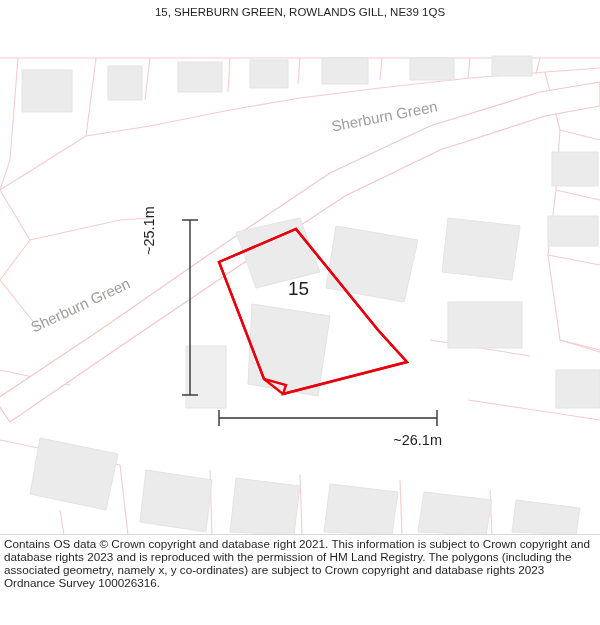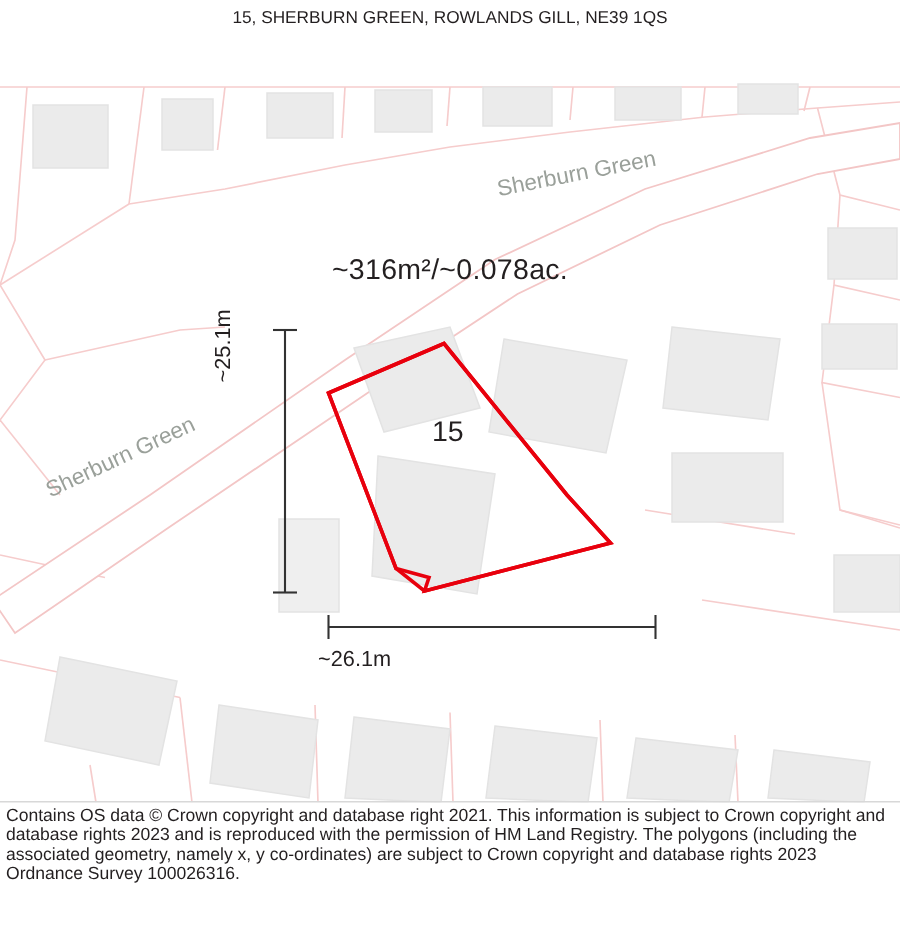--- a/index.html
+++ b/index.html
@@ -67,21 +67,21 @@
     top: 238px;
     font-size: 19px;
     color: #231f20;
     text-align: center;
   }
   .dim-h-label {
     position: absolute;
     left: 212px;
     top: 392px;
     width: 230px;
-    text-align: left;
+    text-align: right;
     font-size: 14.5px;
     color: #231f20;
   }
   .dim-v-label {
     position: absolute;
     left: 141px;
     top: 215px;
     font-size: 14.5px;
     color: #231f20;
     transform: rotate(-90deg);
@@ -209,21 +209,20 @@
         <line x1="182" y1="355" x2="198" y2="355"></line>
       </g>
 
       <g stroke="#333333" stroke-width="1.4">
         <line x1="219" y1="378" x2="437" y2="378"></line>
         <line x1="219" y1="370" x2="219" y2="386"></line>
         <line x1="437" y1="370" x2="437" y2="386"></line>
       </g>
     </svg>
 
-    <div class="area-label">~316m²/~0.078ac.</div>
     <div class="plot-number">15</div>
     <div class="dim-h-label">~26.1m</div>
     <div class="dim-v-label">~25.1m</div>
 
     <div class="street-label street-1">Sherburn Green</div>
     <div class="street-label street-2">Sherburn Green</div>
   </div>
 
   <div class="footer-sep"></div>
   <div class="footer">Contains OS data © Crown copyright and database right 2021. This information is subject to Crown copyright and database rights 2023 and is reproduced with the permission of HM Land Registry. The polygons (including the associated geometry, namely x, y co-ordinates) are subject to Crown copyright and database rights 2023 Ordnance Survey 100026316.</div>

